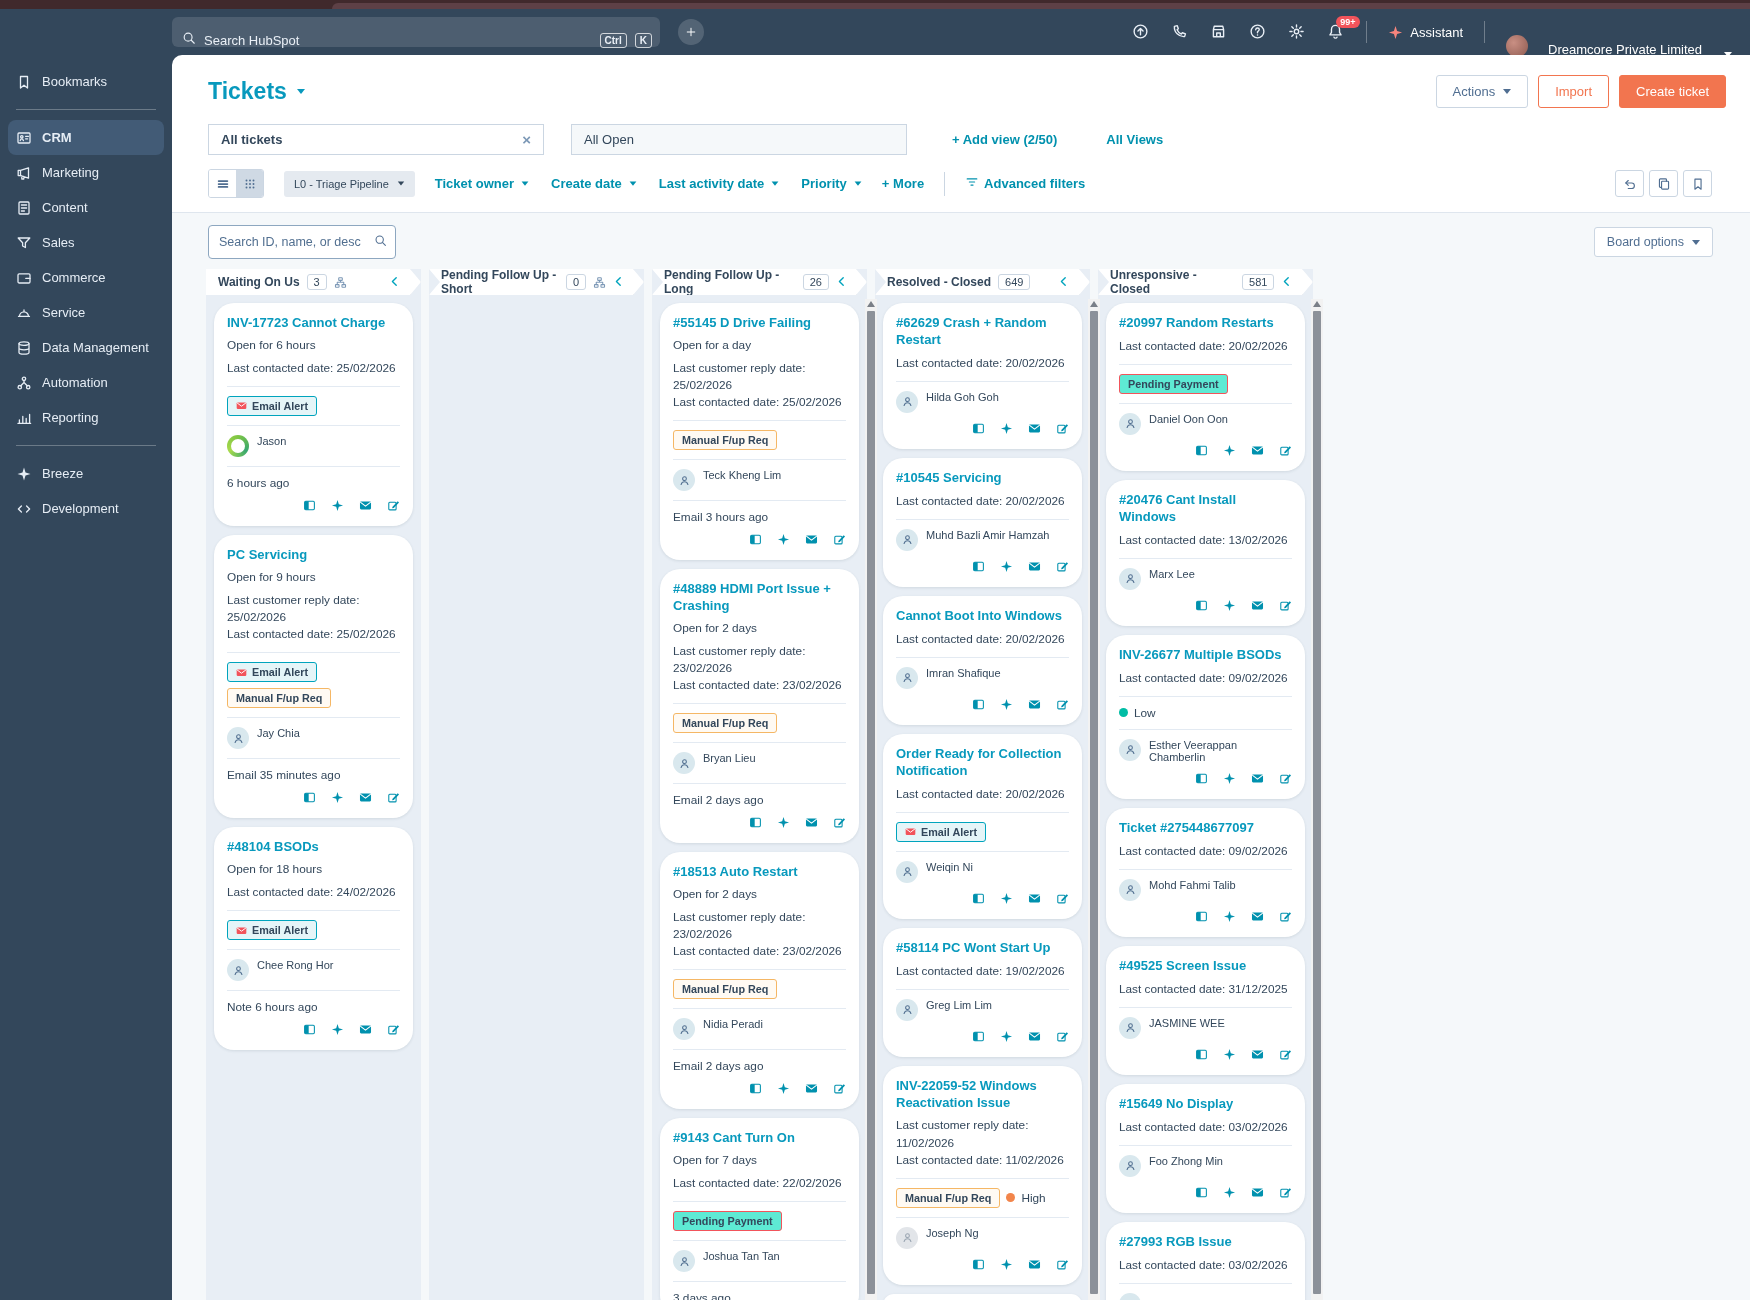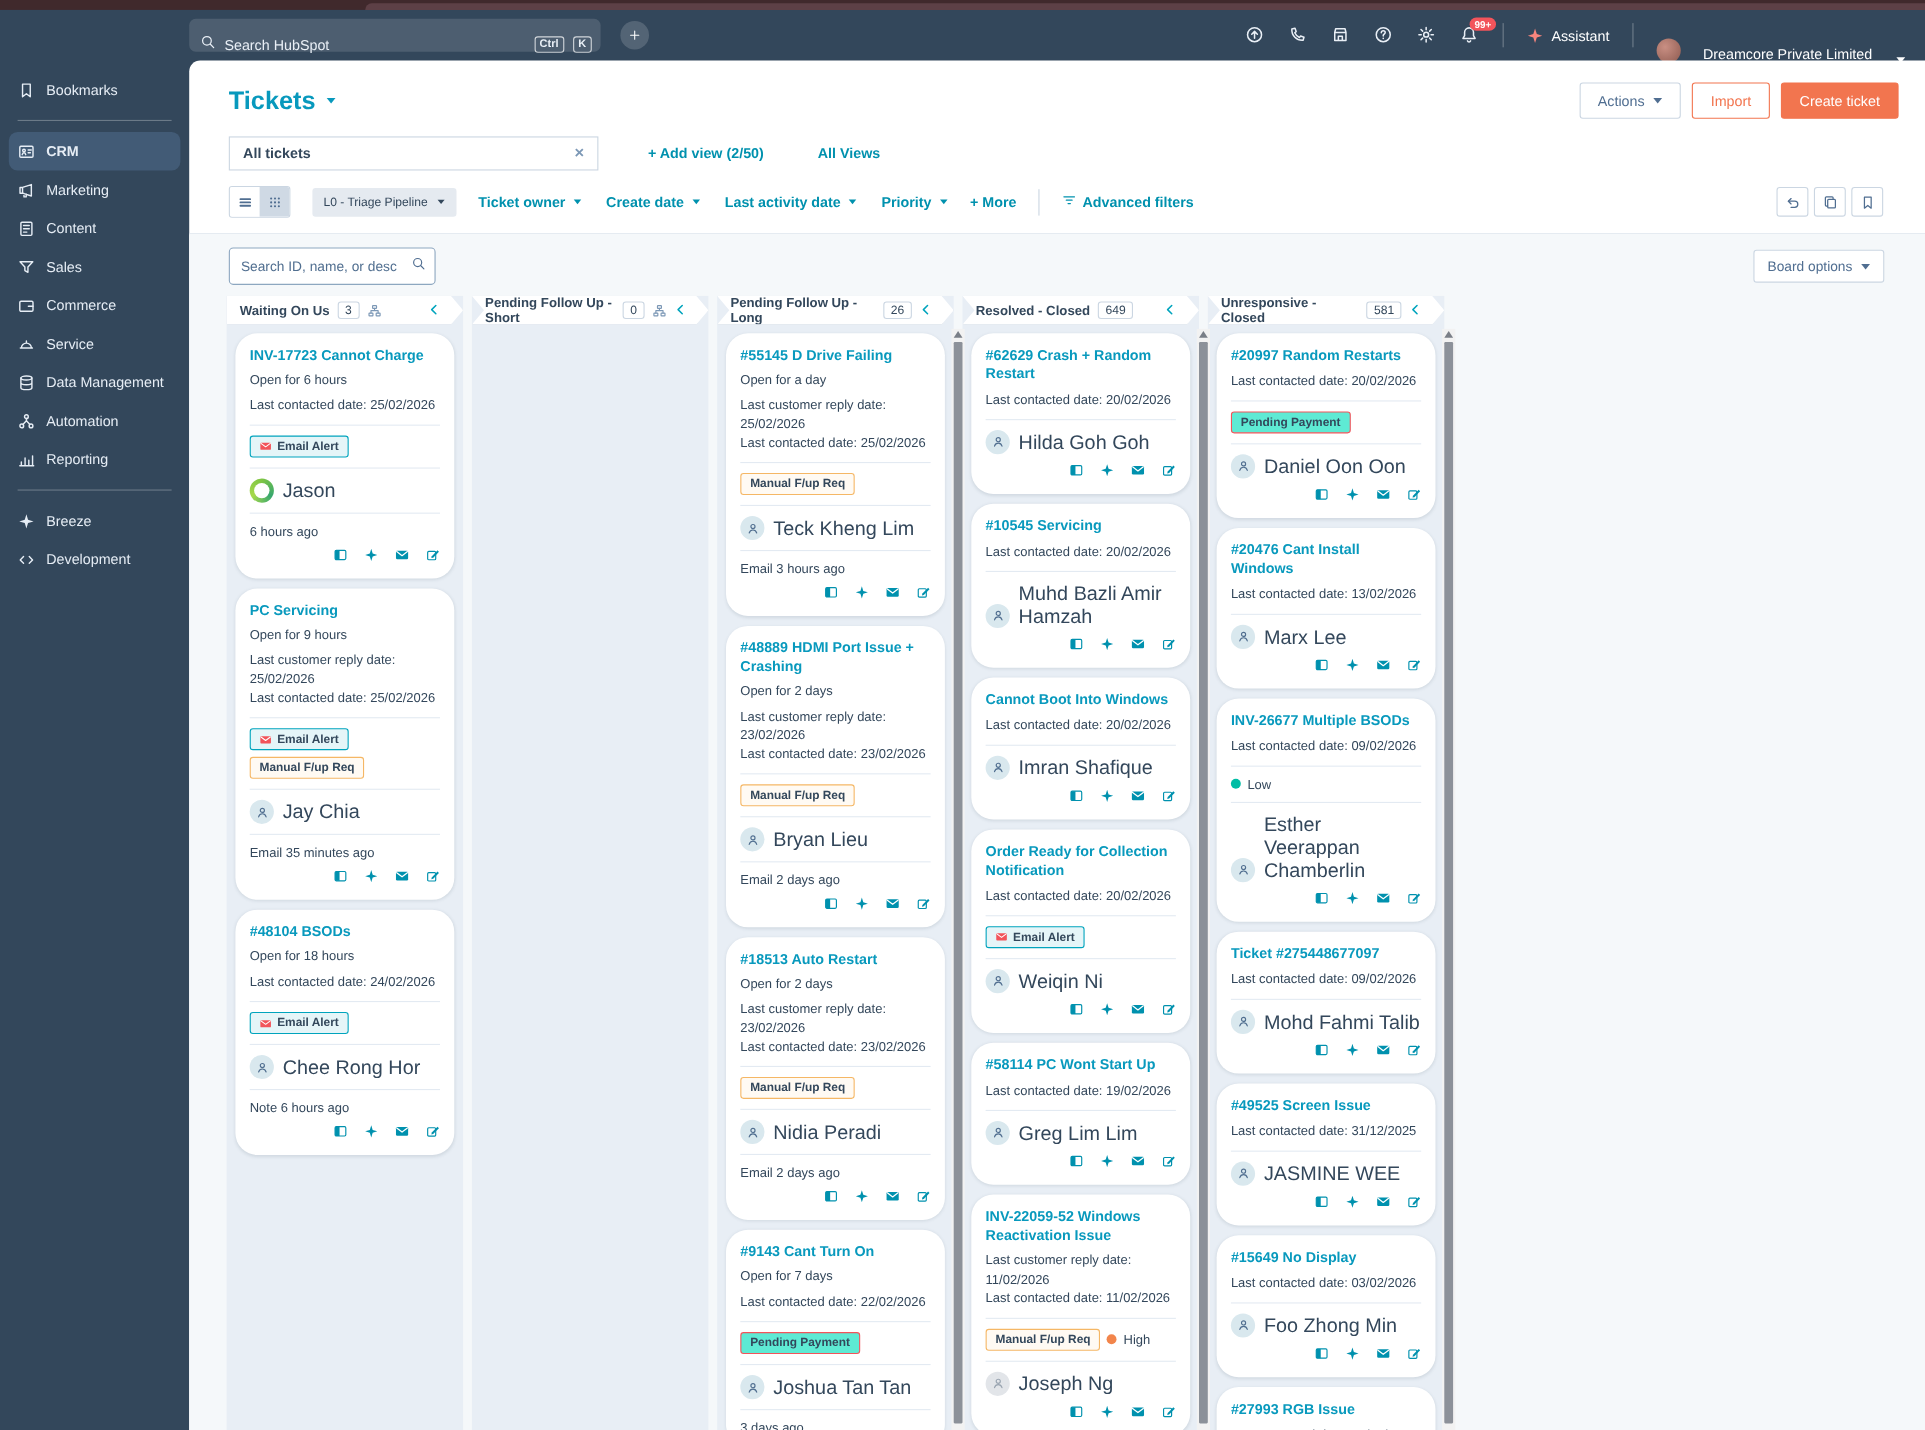--- a/index.html
+++ b/index.html
@@ -15,21 +15,21 @@
   
   .app{ display:flex; height:1291px; background:var(--sidebar); }
   .sidebar{ width:172px; flex:0 0 172px; color:#e6edf5; padding-top:55px; }
   .side-item{ display:flex; align-items:center; gap:10px; height:35px; padding:0 10px 0 16px; font-size:13px; cursor:pointer; color:#e6edf5; }
   .side-item.active{ background:var(--pill); margin:0 8px; padding-left:8px; border-radius:8px; font-weight:bold; }
   .side-item svg{ width:16px; height:16px; flex:0 0 16px; }
   .side-divider{ height:1px; background:rgba(255,255,255,.28); margin:10px 16px; }
   .main{ flex:1; display:flex; flex-direction:column; min-width:0; }
   
   .topbar{ height:46px; display:flex; align-items:center; color:#fff; padding:0 18px 0 0; gap:18px; }
-  .tb-search{ display:flex; align-items:center; width:374px; height:30px; background:rgba(255,255,255,.13); border-radius:6px; padding:16px 8px 0 10px; gap:8px; color:#e9eff6; }
+  .tb-search{ display:flex; align-items:center; width:488px; height:30px; background:rgba(255,255,255,.13); border-radius:6px; padding:16px 8px 0 10px; gap:8px; color:#e9eff6; }
   .tb-search .ph{ flex:1; font-size:13px; color:#e9eff6; }
   .key{ border:1px solid rgba(255,255,255,.75); border-radius:3px; font-size:10px; padding:1px 4px; font-weight:bold; }
   .tb-plus{ width:26px; height:26px; border-radius:50%; background:rgba(255,255,255,.16); display:flex; align-items:center; justify-content:center; }
   .tb-right{ margin-left:auto; display:flex; align-items:center; gap:21px; }
   .tb-icon{ position:relative; width:18px; height:18px; color:#e9eff6; cursor:pointer; }
   .tb-badge{ position:absolute; top:-7px; left:9px; background:var(--red); color:#fff; font-size:9px; font-weight:bold; padding:1px 4px; border-radius:8px; }
   .tb-sep{ width:1px; height:22px; background:rgba(255,255,255,.3); }
   .assistant{ display:flex; align-items:center; gap:7px; font-size:13px; cursor:pointer; }
   .assistant svg{ color:#f7857d; }
   .account{ display:flex; align-items:flex-end; gap:20px; font-size:13px; cursor:pointer;margin-top:28px; }
@@ -92,21 +92,21 @@
   .card-dates{ font-size:11.8px; color:var(--navy); line-height:1.45; }
   .cdiv{ height:1px; background:#e3eaf2; margin:9px 0; }
   .badges{ display:flex; flex-wrap:wrap; gap:6px; align-items:center; }
   .badge{ display:inline-flex; align-items:center; gap:5px; font-size:10.8px; font-weight:bold; color:var(--navy); border-radius:3px; padding:3px 8px; border:1.5px solid; }
   .badge.email{ border-color:#00a4bd; background:#e5f5f8; }
   .badge.manual{ border-color:#f5b765; background:#fffaf3; }
   .badge.payment{ border-color:#f2545b; background:#5eead4; }
   .badge .mailicon{ width:11px; height:11px; color:var(--red); }
   .prio{ display:flex; align-items:center; gap:6px; font-size:11.8px; color:var(--navy); }
   .prio .dot{ width:9px; height:9px; border-radius:50%; }
-  .person{ display:flex; align-items:flex-end; gap:8px; font-size:18px; color:var(--navy); }
+  .person{ display:flex; align-items:flex-start; gap:8px; font-size:11px; color:var(--navy); }
   .av{ width:22px; height:22px; border-radius:50%; background:#d9e8ee; display:flex; align-items:center; justify-content:center; color:#516f90; flex:0 0 22px; }
   .av svg{ width:13px; height:13px; }
   .av.gray{ background:#e2e5e9; color:#9aa5b1; }
   .av.ring{ background:conic-gradient(#7ec544,#37a76f,#a7d94b,#7ec544); position:relative; }
   .av.ring::after{ content:""; position:absolute; inset:4px; background:#fff; border-radius:50%; }
   .card-note{ font-size:11.8px; color:var(--navy); }
   .card-icons{ display:flex; justify-content:flex-end; gap:15px; margin-top:8px; }
   .card-icons svg{ width:13px; height:13px; color:var(--teal); cursor:pointer; }
 </style>
 </head>
@@ -273,20 +273,23 @@
           <button class="btn import">Import</button>
           <button class="btn primary">Create ticket</button>
         </div>
       </div>
 
       <div class="tabs-row">
         <div class="vtab active">
           <span>All tickets</span>
           <span class="x">×</span>
         </div>
+        <div class="vtab">
+          <span>All Open</span>
+        </div>
         <div class="add-view">+ Add view (2/50)</div>
         <div class="all-views">All Views</div>
       </div>
 
       <div class="filter-wrap">
         <div class="filter-row">
           <div class="seg">
             <div id="seg-list">
                 <svg viewBox="0 0 16 16" fill="none" stroke="currentColor" stroke-width="1.3" stroke-linecap="round" stroke-linejoin="round" style="width:14px;height:14px">
                   <path d="M3 4.6h10M3 8h10M3 11.4h10" stroke-width="2"></path>

